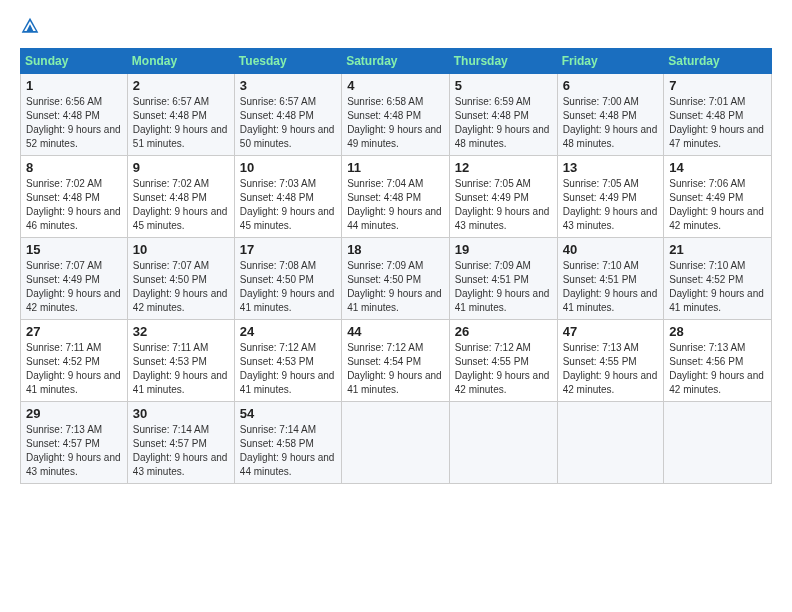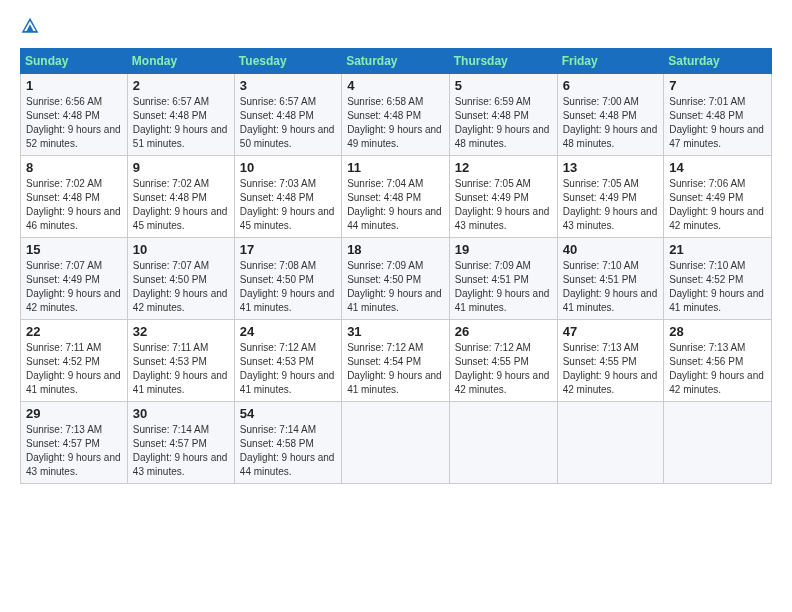--- a/index.html
+++ b/index.html
@@ -211,33 +211,33 @@
     <span class="day-number">40</span>
     <span class="day-detail">Sunrise: 7:10 AM<br>Sunset: 4:51 PM<br>Daylight: 9 hours and 41 minutes.</span>
   </td>
           <td>
     <span class="day-number">21</span>
     <span class="day-detail">Sunrise: 7:10 AM<br>Sunset: 4:52 PM<br>Daylight: 9 hours and 41 minutes.</span>
   </td>
         </tr>
         <tr>
           <td>
-    <span class="day-number">22</span>
+    <span class="day-number">27</span>
     <span class="day-detail">Sunrise: 7:11 AM<br>Sunset: 4:52 PM<br>Daylight: 9 hours and 41 minutes.</span>
   </td>
           <td>
     <span class="day-number">32</span>
     <span class="day-detail">Sunrise: 7:11 AM<br>Sunset: 4:53 PM<br>Daylight: 9 hours and 41 minutes.</span>
   </td>
           <td>
     <span class="day-number">24</span>
     <span class="day-detail">Sunrise: 7:12 AM<br>Sunset: 4:53 PM<br>Daylight: 9 hours and 41 minutes.</span>
   </td>
           <td>
-    <span class="day-number">31</span>
+    <span class="day-number">44</span>
     <span class="day-detail">Sunrise: 7:12 AM<br>Sunset: 4:54 PM<br>Daylight: 9 hours and 41 minutes.</span>
   </td>
           <td>
     <span class="day-number">26</span>
     <span class="day-detail">Sunrise: 7:12 AM<br>Sunset: 4:55 PM<br>Daylight: 9 hours and 42 minutes.</span>
   </td>
           <td>
     <span class="day-number">47</span>
     <span class="day-detail">Sunrise: 7:13 AM<br>Sunset: 4:55 PM<br>Daylight: 9 hours and 42 minutes.</span>
   </td>

